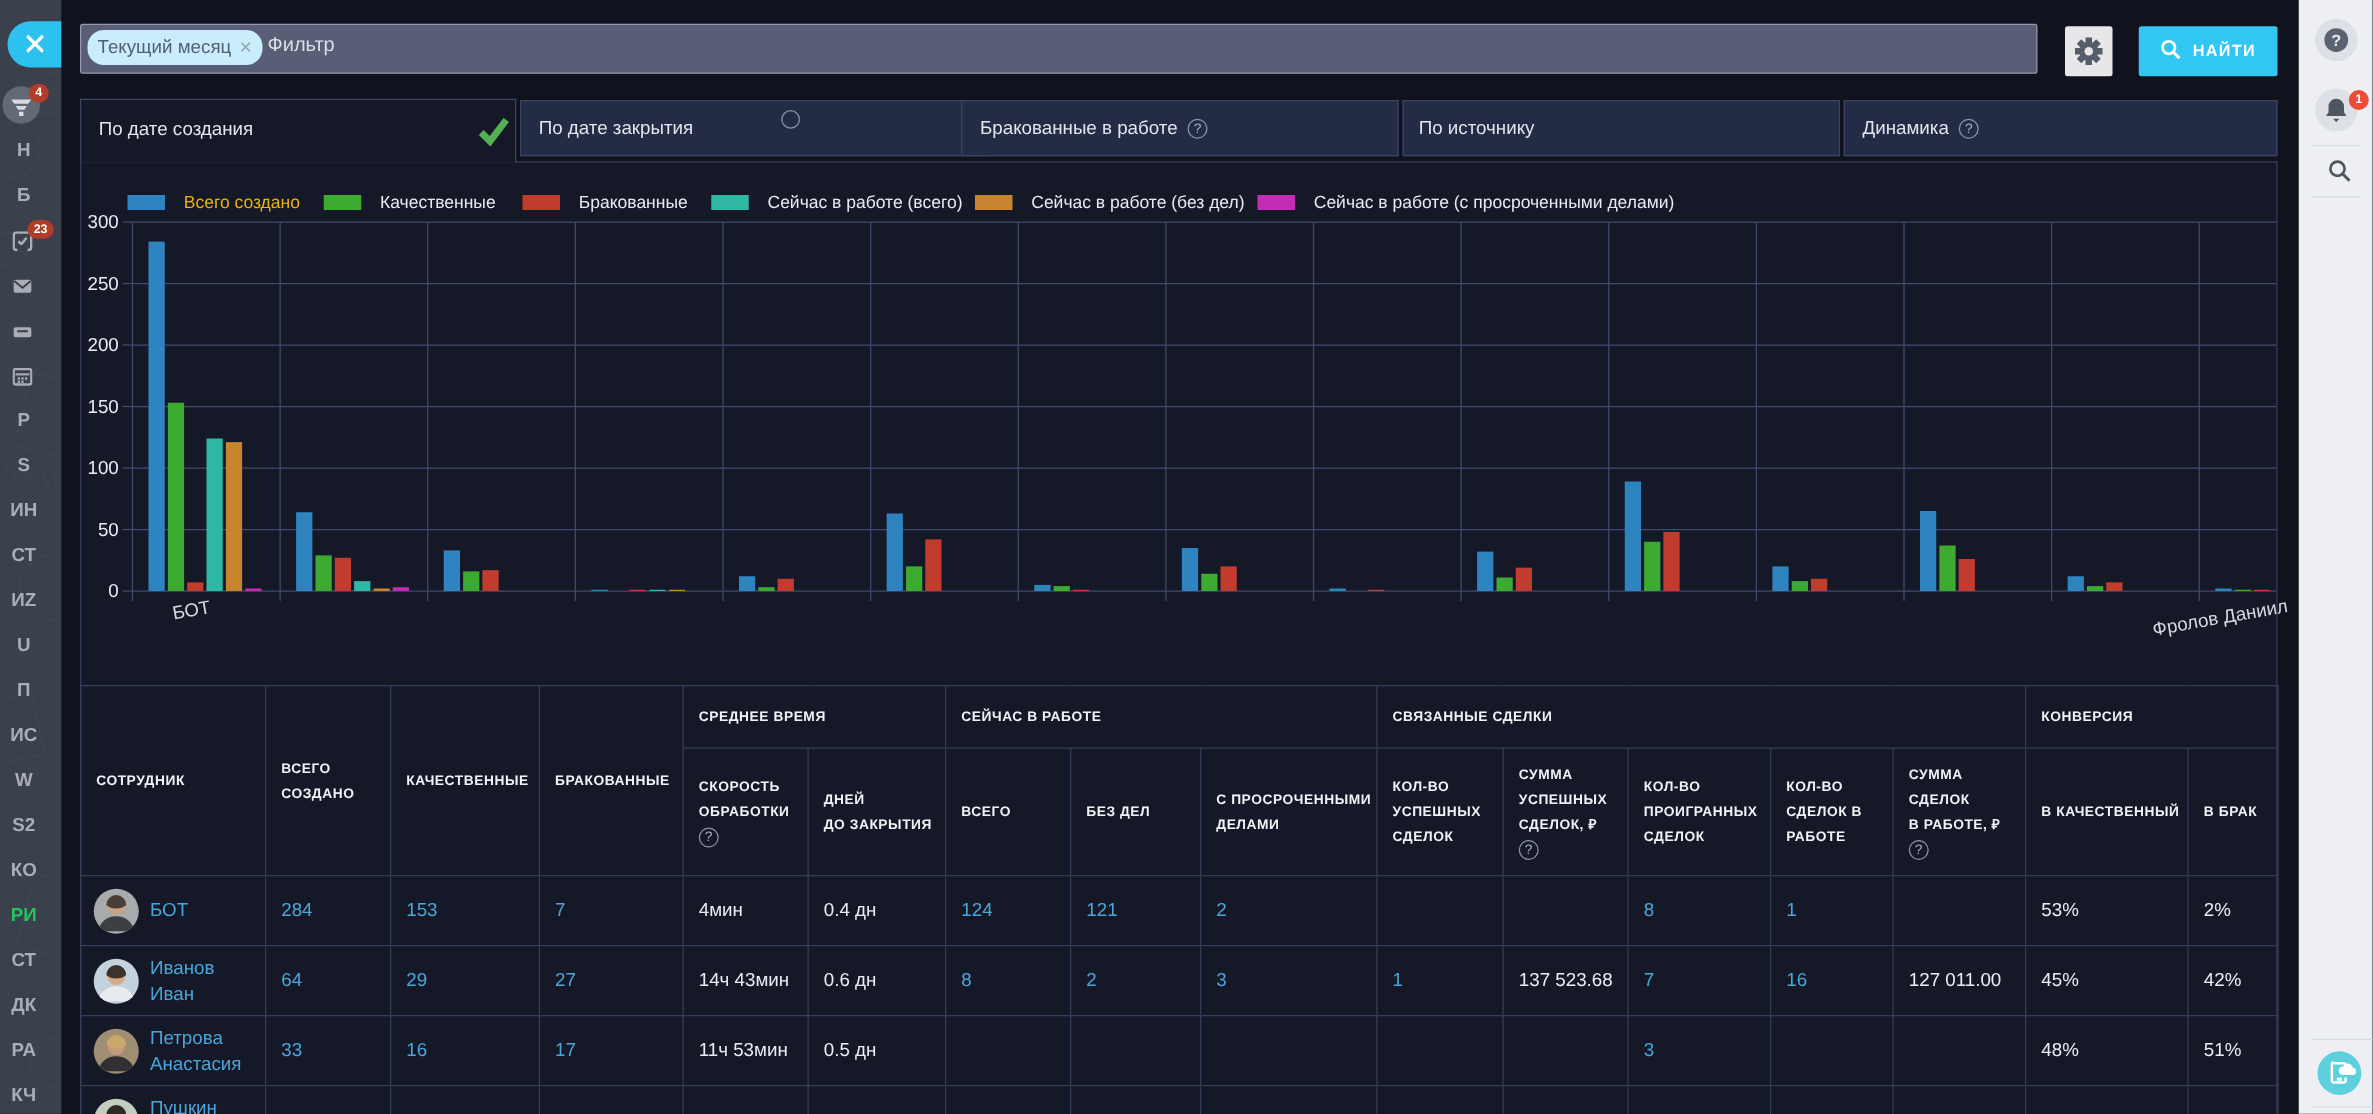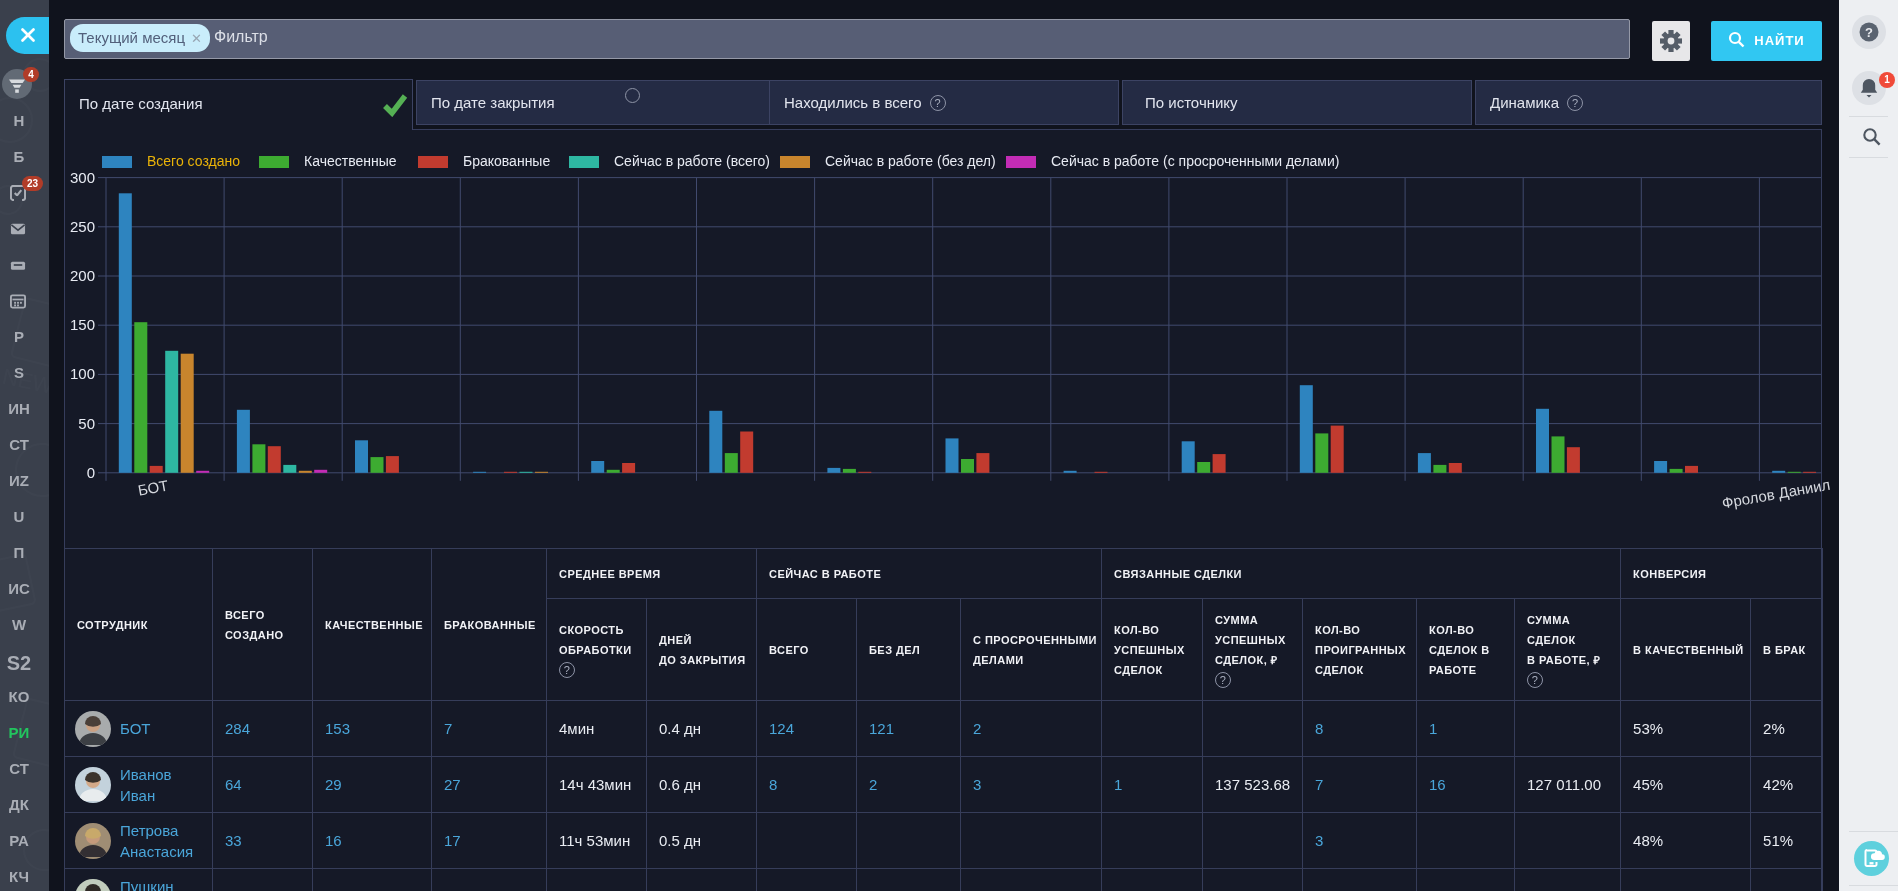--- a/index.html
+++ b/index.html
@@ -92,21 +92,21 @@
       </svg></div>
     <div style="position:absolute;left:0;top:328px;width:38px;text-align:center;font-size:15px;font-weight:bold;color:#a9adb5">Р</div>
     <div style="position:absolute;left:0;top:364px;width:38px;text-align:center;font-size:15px;font-weight:bold;color:#a9adb5">S</div>
     <div style="position:absolute;left:0;top:400px;width:38px;text-align:center;font-size:15px;font-weight:bold;color:#a9adb5">ИН</div>
     <div style="position:absolute;left:0;top:436px;width:38px;text-align:center;font-size:15px;font-weight:bold;color:#a9adb5">СТ</div>
     <div style="position:absolute;left:0;top:472px;width:38px;text-align:center;font-size:15px;font-weight:bold;color:#a9adb5">ИZ</div>
     <div style="position:absolute;left:0;top:508px;width:38px;text-align:center;font-size:15px;font-weight:bold;color:#a9adb5">U</div>
     <div style="position:absolute;left:0;top:544px;width:38px;text-align:center;font-size:15px;font-weight:bold;color:#a9adb5">П</div>
     <div style="position:absolute;left:0;top:580px;width:38px;text-align:center;font-size:15px;font-weight:bold;color:#a9adb5">ИС</div>
     <div style="position:absolute;left:0;top:616px;width:38px;text-align:center;font-size:15px;font-weight:bold;color:#a9adb5">W</div>
-    <div style="position:absolute;left:0;top:652px;width:38px;text-align:center;font-size:20px;font-weight:bold;color:#a9adb5">S2</div>
+    <div style="position:absolute;left:0;top:652px;width:38px;text-align:center;font-size:15px;font-weight:bold;color:#a9adb5">S2</div>
     <div style="position:absolute;left:0;top:688px;width:38px;text-align:center;font-size:15px;font-weight:bold;color:#a9adb5">КО</div>
     <div style="position:absolute;left:0;top:724px;width:38px;text-align:center;font-size:15px;font-weight:bold;color:#22c55e">РИ</div>
     <div style="position:absolute;left:0;top:760px;width:38px;text-align:center;font-size:15px;font-weight:bold;color:#a9adb5">СТ</div>
     <div style="position:absolute;left:0;top:796px;width:38px;text-align:center;font-size:15px;font-weight:bold;color:#a9adb5">ДК</div>
     <div style="position:absolute;left:0;top:832px;width:38px;text-align:center;font-size:15px;font-weight:bold;color:#a9adb5">РА</div>
     <div style="position:absolute;left:0;top:868px;width:38px;text-align:center;font-size:15px;font-weight:bold;color:#a9adb5">КЧ</div>
     <div style="position:absolute;left:22px;top:176px;min-width:21px;height:15px;border-radius:8px;background:#b13c28;color:#fff;font-size:10px;font-weight:bold;text-align:center;line-height:15px;padding:0 1px;box-sizing:border-box">23</div>
   </div>
 <div class="xbtn"><svg width="43" height="37" viewBox="0 0 43 37">
       <g stroke="#fff" stroke-width="2.7" stroke-linecap="round">
@@ -128,22 +128,22 @@
           <circle r="7.6"></circle>
         </g>
       </g>
       <circle cx="19" cy="20" r="3.4" fill="#e7e7e9"></circle>
     </svg></div>
 <div class="findbtn"><svg width="17" height="17" viewBox="0 0 17 17" style="vertical-align:-3px;margin-right:9px">
       <circle cx="7" cy="7" r="5" fill="none" stroke="#fff" stroke-width="2.2"></circle>
       <line x1="10.8" y1="10.8" x2="15.5" y2="15.5" stroke="#fff" stroke-width="2.4"></line>
     </svg>НАЙТИ</div>
 <div class="tab" style="left:416px;width:376px"><span style="margin-left:14px">По дате закрытия</span></div>
-<div class="tab" style="left:769px;width:350px"><span style="margin-left:14px">Находились в всего</span><span class="qc" style="margin-left:8px;position:relative;top:-1px">?</span></div>
-<div class="tab" style="left:1122px;width:350px"><span style="margin-left:22px">По источнику</span></div>
+<div class="tab" style="left:769px;width:350px"><span style="margin-left:14px">Бракованные в работе</span><span class="qc" style="margin-left:8px;position:relative;top:-1px">?</span></div>
+<div class="tab" style="left:1122px;width:350px"><span style="margin-left:12px">По источнику</span></div>
 <div class="tab" style="left:1475px;width:347px"><span style="margin-left:14px">Динамика</span><span class="qc" style="margin-left:8px;position:relative;top:-1px">?</span></div>
 <div style="position:absolute;left:625px;top:88px;width:15px;height:15px;border-radius:50%;border:1.5px solid #8e94a6;box-sizing:border-box"></div>
 <div class="tabact"><span style="margin-left:14px">По дате создания</span><svg width="26" height="24" viewBox="0 0 26 24" style="position:absolute;right:4px;top:13px">
       <path d="M3 13 L10 20 L23 3" fill="none" stroke="#55b054" stroke-width="5.5"></path>
     </svg></div>
 <div class="panel">
     <div style="position:absolute;left:37px;top:26px;width:30px;height:12px;background:#2e84bf"></div>
     <div style="position:absolute;left:82px;top:23px;font-size:14px;color:#eab308">Всего создано</div>
     <div style="position:absolute;left:194px;top:26px;width:30px;height:12px;background:#3dab31"></div>
     <div style="position:absolute;left:239px;top:23px;font-size:14px;color:#e8ebf3">Качественные</div>

